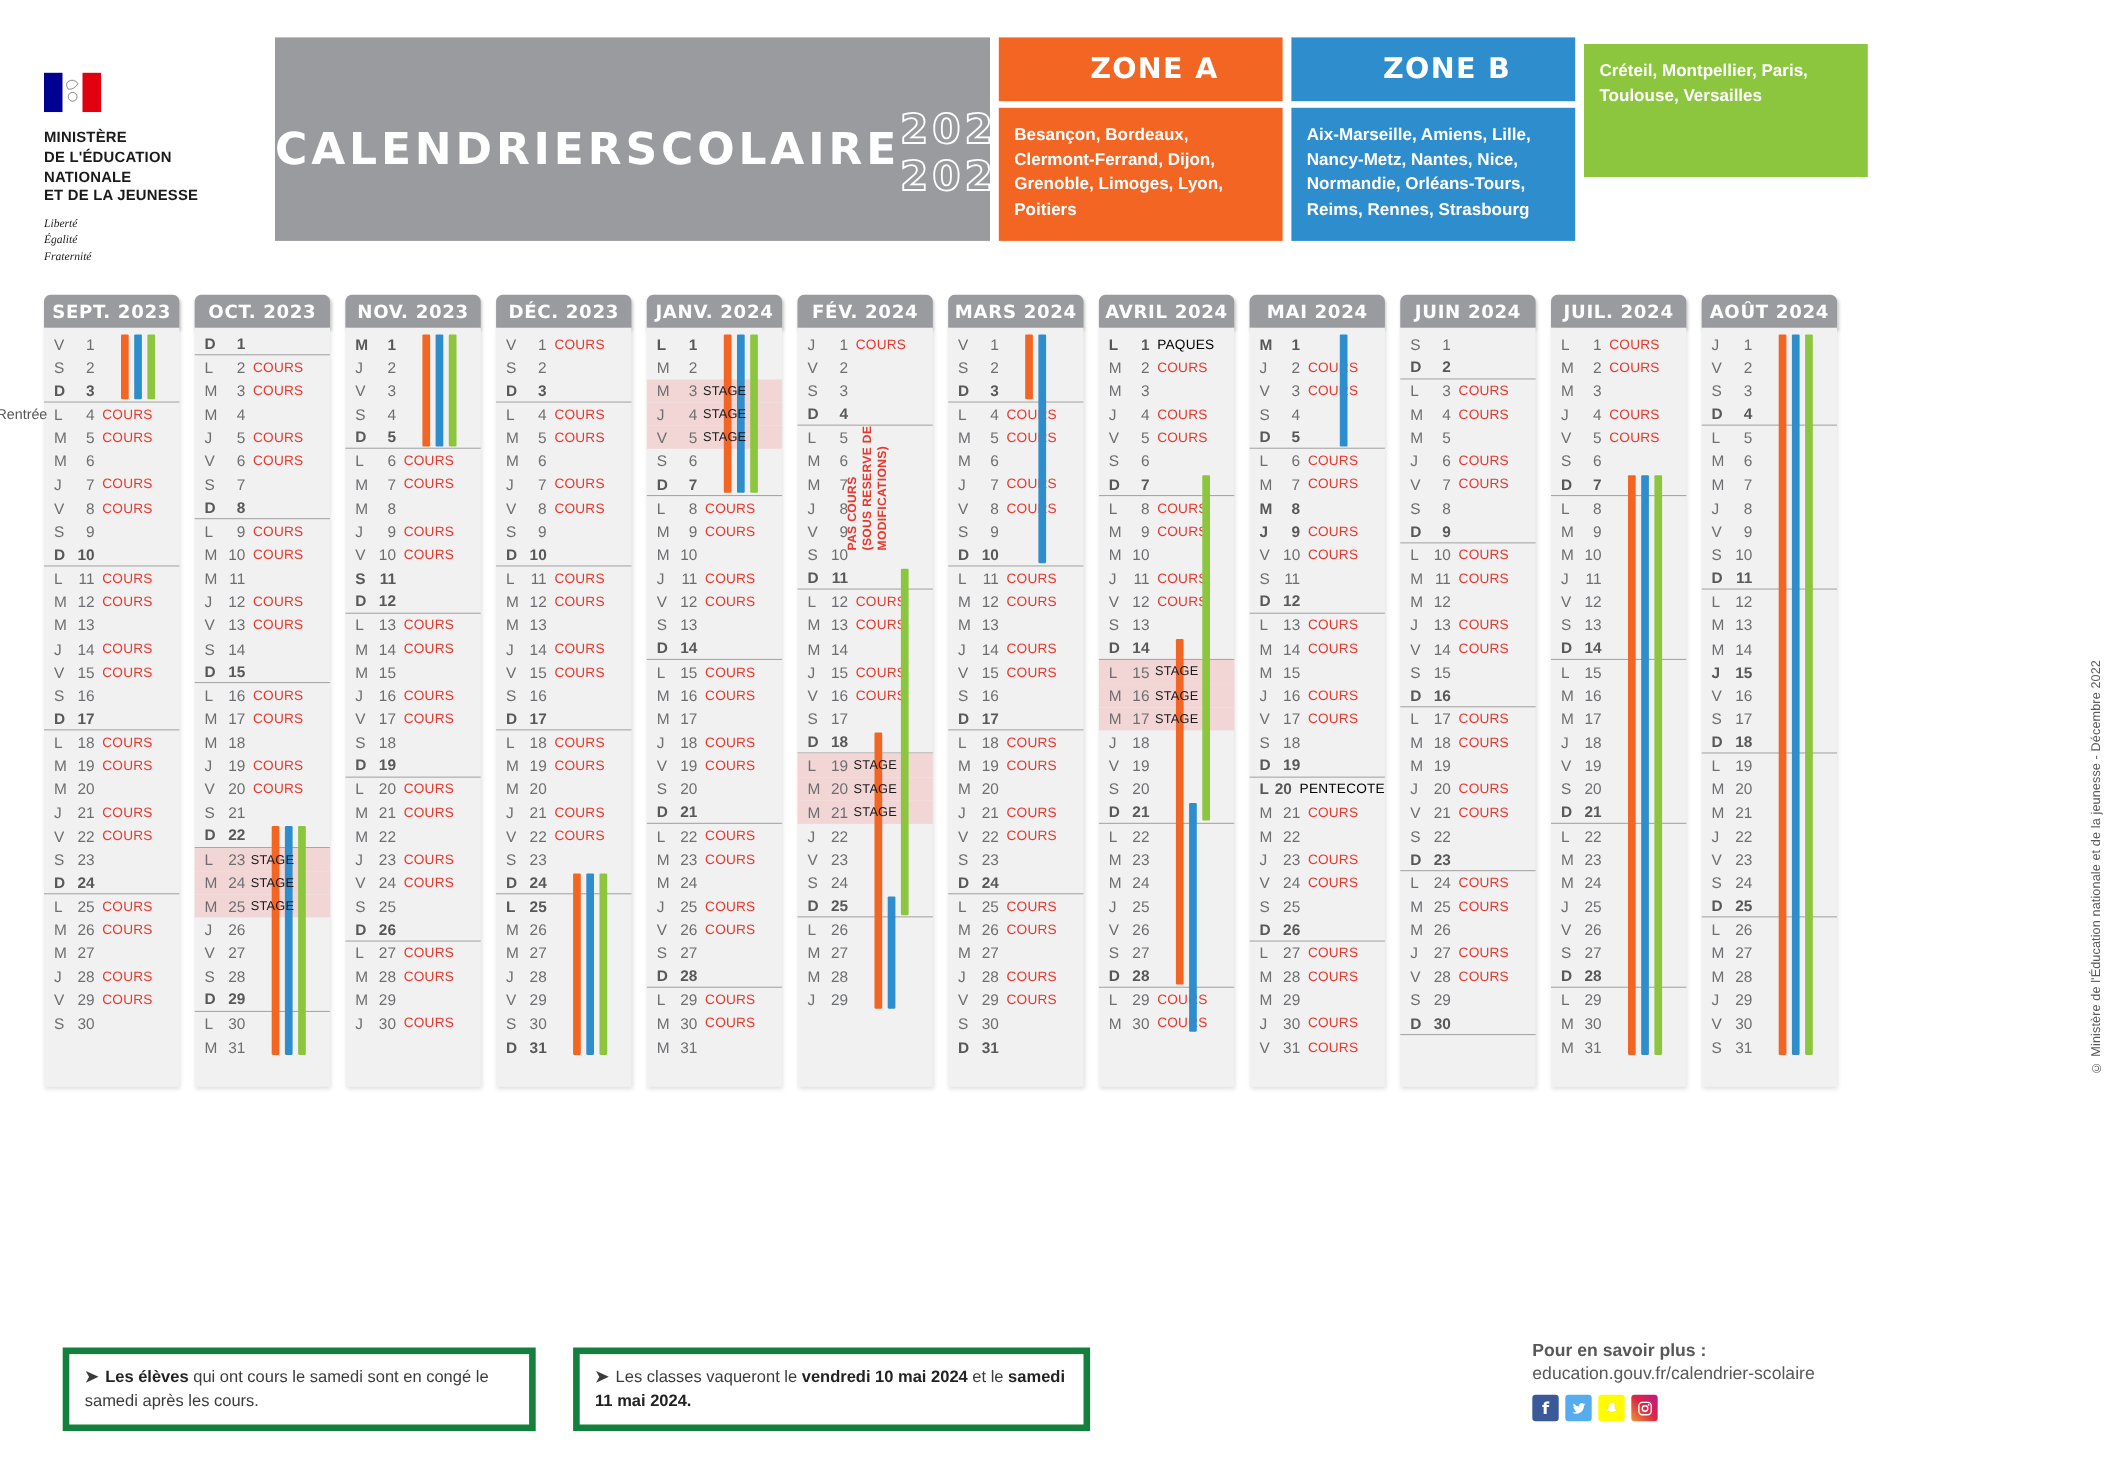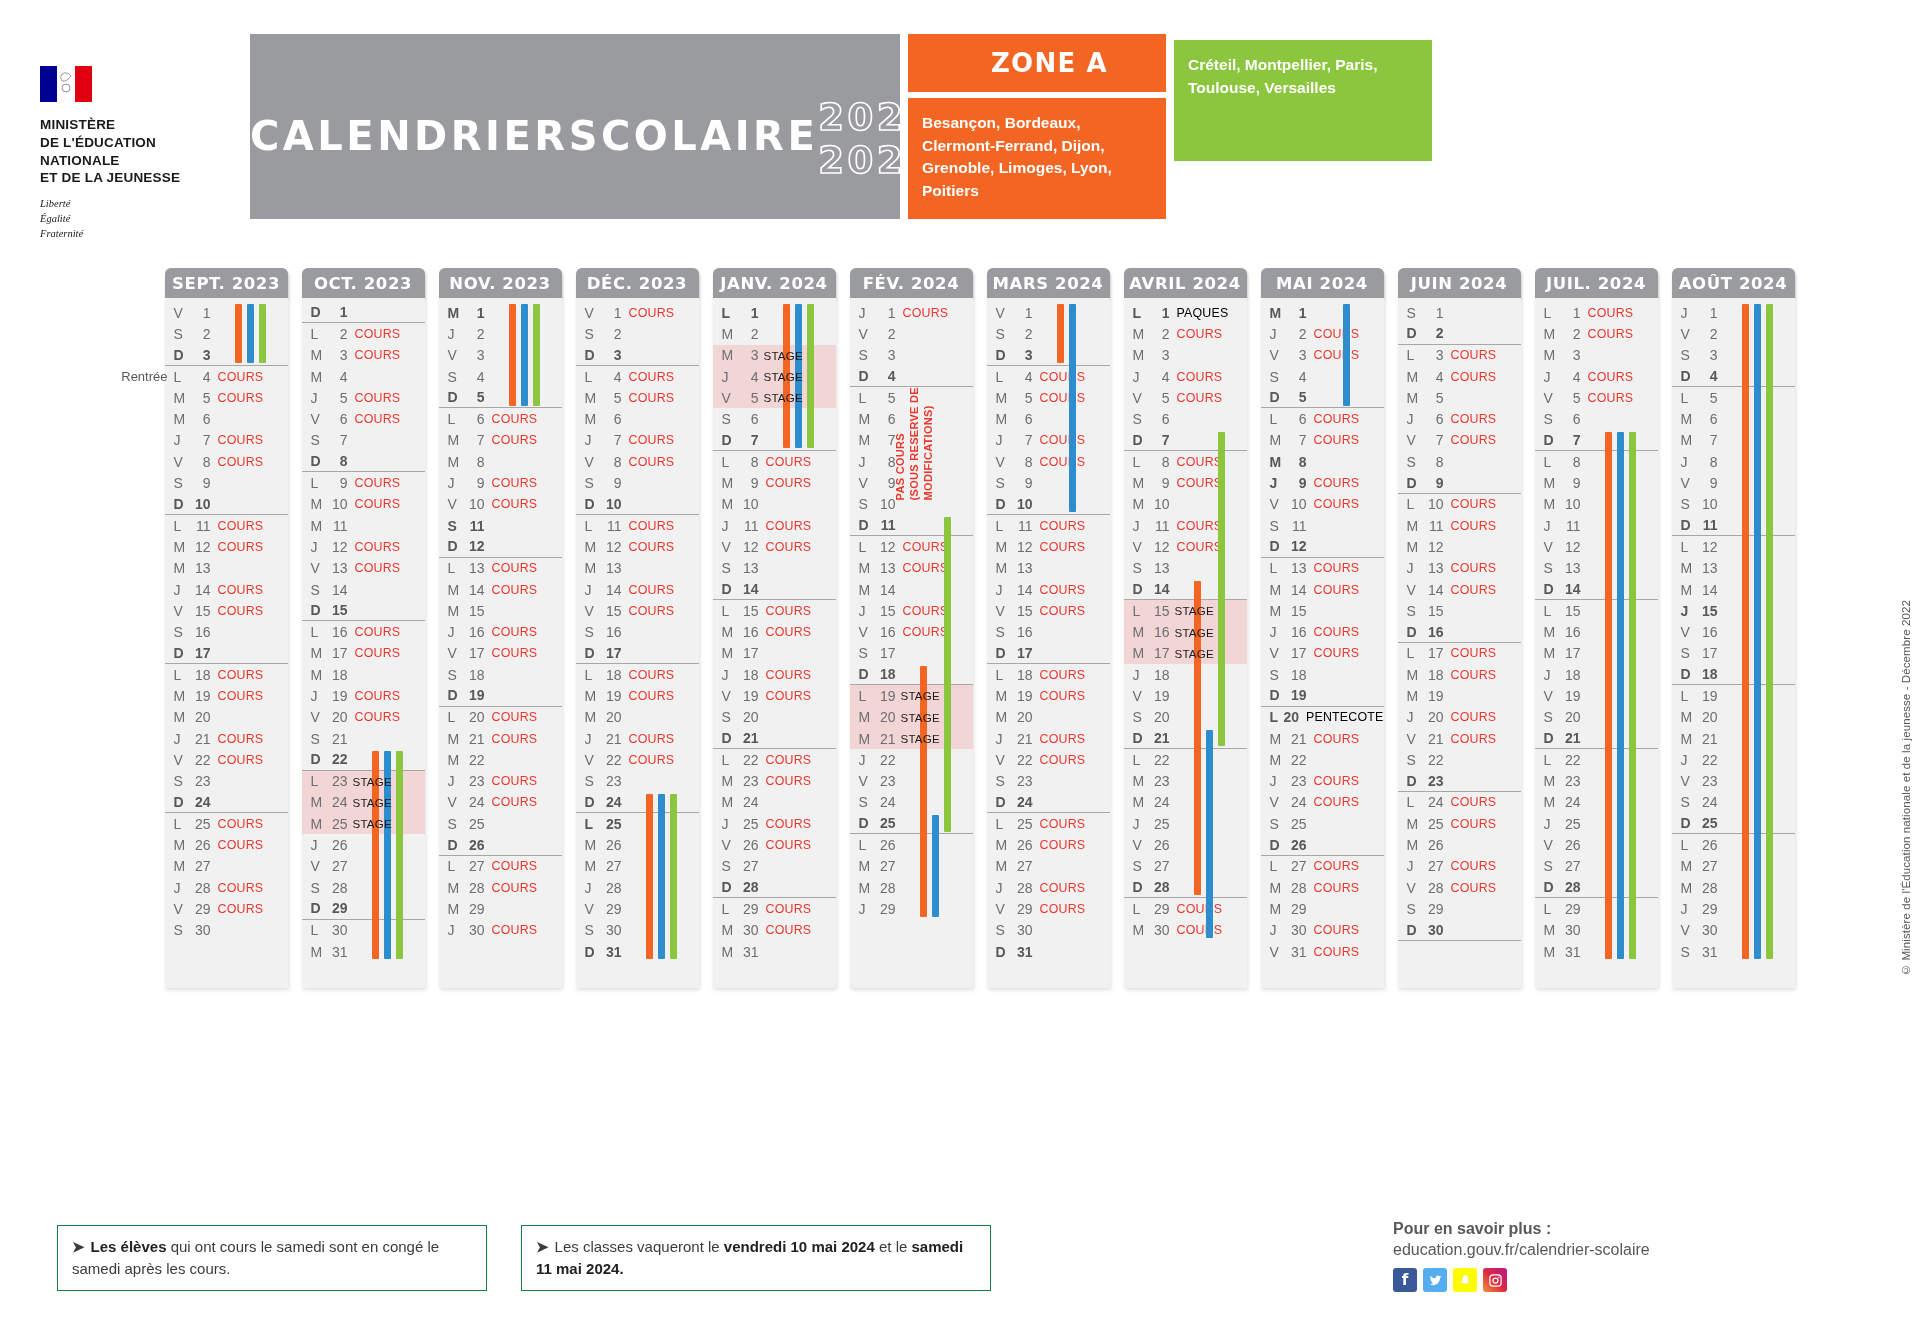--- a/index.html
+++ b/index.html
@@ -54,21 +54,20 @@
   .zone-a .zone-head, .zone-a .zone-body { background:#f26522; }
   .zone-b .zone-head, .zone-b .zone-body { background:#2e8dcd; }
   .zone-c .zone-head, .zone-c .zone-body { background:#8cc63e; }
 
   
   #calendar {
     position:relative;
     display:flex; gap:13px;
     padding-left:40px;
     margin-top:-2px;
-    justify-content:center;
   }
   .month {
     width:123px; margin-right:1px; position:relative;
   }
   .month-head {
     background:#9a9b9f; color:#fff; height:30px; border-radius:6px 6px 0 0;
     display:flex; align-items:center; justify-content:center;
     font-size:16.5px; font-weight:bold; letter-spacing:.6px;
     font-family:"DejaVu Sans", sans-serif;
     box-shadow:1px 2px 3px rgba(0,0,0,.22);
@@ -115,21 +114,21 @@
   
   #copyright {
     position:absolute; right:8px; top:600px;
     writing-mode:vertical-rl; transform:rotate(180deg);
     font-size:11.5px; color:#58585a; letter-spacing:.1px;
   }
 
   
   #footer { position:absolute; left:0; top:1225px; width:1920px; height:110px; }
   .note-box {
-    position:absolute; border:1px solid #15803d; background:#fff;
+    position:absolute; border:6px solid #15803d; background:#fff;
     padding:10px 14px 11px 14px; font-size:15px; color:#3b3b3b; line-height:1.44;
   }
   .note-box .arrow { color:#3b3b3b; font-weight:bold; margin-right:6px; }
   .note-box b { color:#222; }
   #note1 { left:57px; top:0px; width:430px; }
   #note2 { left:521px; top:0px; width:470px; }
 
   #more { position:absolute; left:1393px; top:-5px; font-size:16px; color:#58585a; }
   #more .t1 { font-weight:bold; }
   #more .t2 { margin-top:3px; }
@@ -172,20 +171,24 @@
     <div id="title-line1">CALENDRIER</div>
     <div id="title-line2">SCOLAIRE</div>
     <div id="title-year">2023-2024</div>
   </div>
 
   <div id="zones">
     <div class="zone-col zone-a">
       <div class="zone-head">ZONE A</div>
       <div class="zone-body">Besançon, Bordeaux, Clermont-Ferrand, Dijon, Grenoble, Limoges, Lyon, Poitiers</div>
     </div>
+    <div class="zone-col zone-b">
+      <div class="zone-head">ZONE B</div>
+      <div class="zone-body">Aix-Marseille, Amiens, Lille, Nancy-Metz, Nantes, Nice, Normandie, Orléans-Tours, Reims, Rennes, Strasbourg</div>
+    </div>
     <div class="zone-col zone-c">
       <div class="zone-body">Créteil, Montpellier, Paris, Toulouse, Versailles</div>
     </div>
   </div>
 </div>
 
 <div id="calendar">
     <div class="month">
       <div class="month-head">SEPT. 2023</div>
       <div class="month-body">

